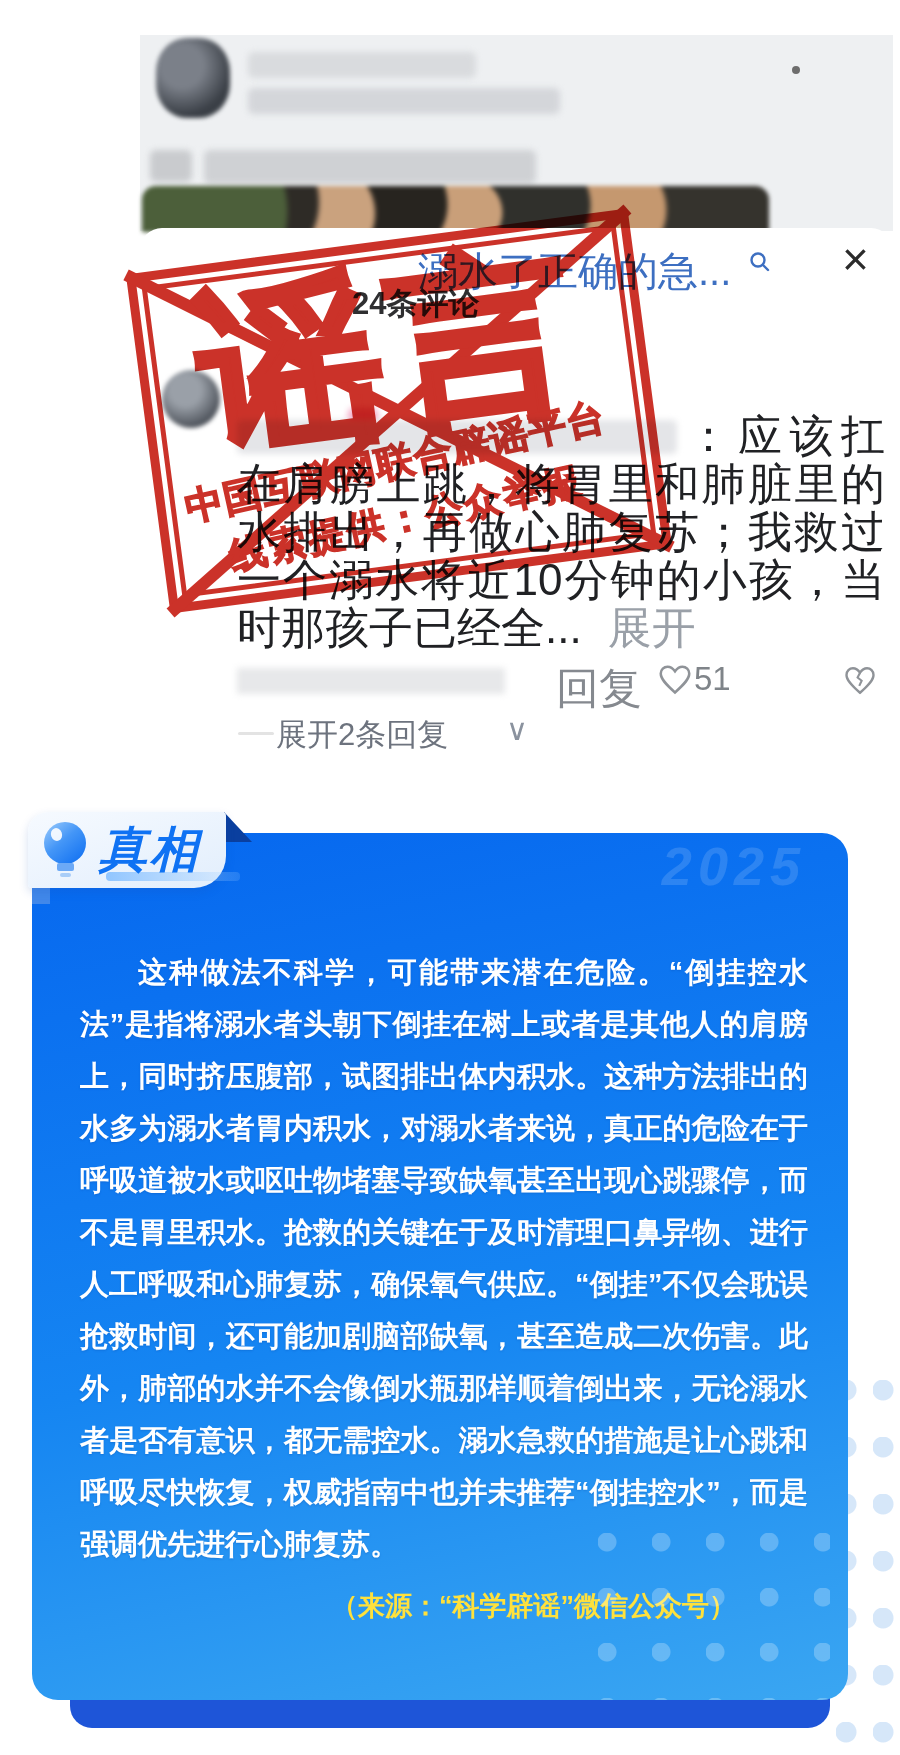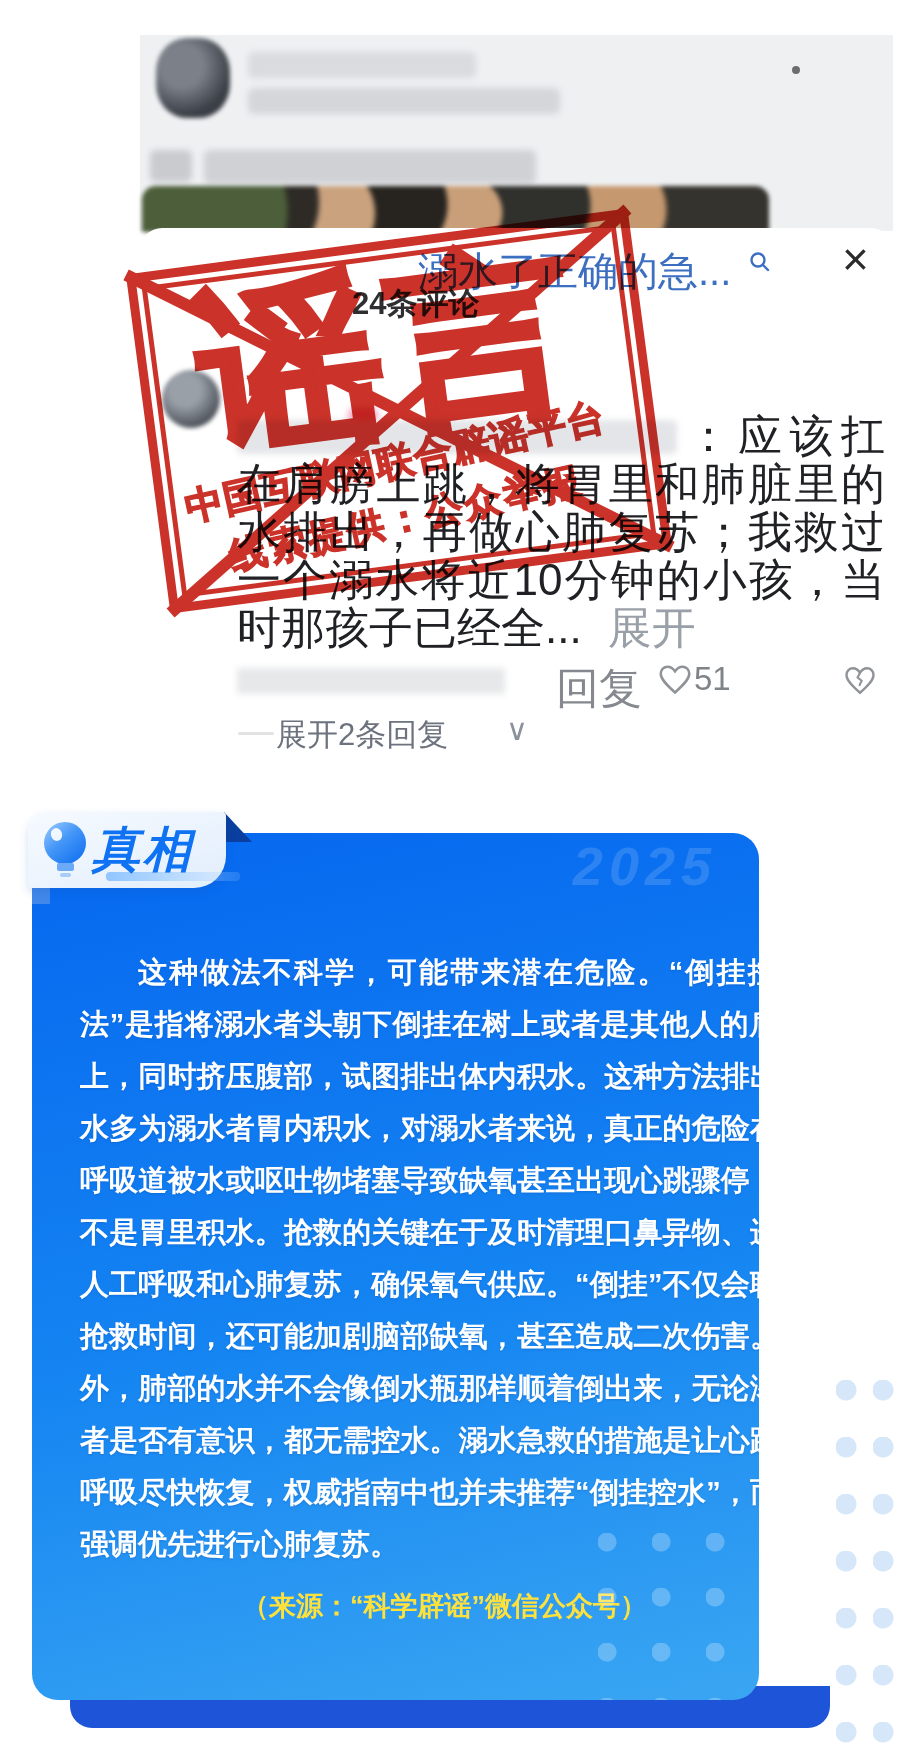--- a/index.html
+++ b/index.html
@@ -71,21 +71,21 @@
     font-size:37px;font-weight:800;letter-spacing:3px;-webkit-text-stroke:1.5px #c8271d;}
 
   
   .dots-right{left:836px;top:1380px;width:70px;height:372px;z-index:0;
     background-image:radial-gradient(circle at 10px 10px,#d6e7f9 10px,transparent 11px);
     background-size:37px 57px;}
   .backing-strip{left:70px;top:1686px;width:760px;height:42px;background:#1e55d8;
     border-radius:0 0 22px 22px;z-index:1;}
 
   
-  .truth-card{left:32px;top:833px;width:727px;height:867px;border-radius:26px;overflow:hidden;z-index:2;
+  .truth-card{left:32px;top:833px;width:816px;height:867px;border-radius:26px;overflow:hidden;z-index:2;
     background:linear-gradient(168deg,#0667ef 0%,#1585f2 55%,#3aa6f2 100%);}
   .year{position:absolute;top:2px;right:42px;font-size:54px;font-style:italic;font-weight:900;
     color:rgba(255,255,255,0.14);letter-spacing:6px;}
   .truth-body{position:absolute;left:48px;top:113px;width:728px;font-size:29px;line-height:52px;
     font-weight:700;color:#ffffff;text-align:justify;text-indent:2em;
     text-shadow:0 1px 2px rgba(0,60,150,.25);}
   .truth-source{position:absolute;right:112px;top:755px;font-size:27px;font-weight:700;color:#ffe13c;}
   .card-dots{position:absolute;left:566px;top:700px;width:232px;height:190px;
     background-image:radial-gradient(circle at 9px 9px,rgba(255,255,255,.25) 9px,transparent 10px);
     background-size:54px 55px;}
@@ -99,21 +99,21 @@
     clip-path:polygon(0 0,100% 100%,0 100%);}
   .bulb{position:absolute;left:16px;top:10px;width:42px;height:56px;}
   .bulb-circle{position:absolute;left:0;top:0;width:42px;height:42px;border-radius:50%;
     background:linear-gradient(140deg,#9ecdfc 0%,#4496f7 45%,#0b6cf1 100%);}
   .bulb-highlight{position:absolute;left:7px;top:6px;width:11px;height:13px;border-radius:50%;
     background:#fff;opacity:.9;transform:rotate(-20deg);}
   .bulb-base{position:absolute;left:13px;top:41px;width:17px;height:8px;border-radius:2px;background:#6ca9f6;}
   .bulb-base2{position:absolute;left:16px;top:51px;width:11px;height:4px;border-radius:2px;background:#a8cdf8;}
   .badge-underline{position:absolute;left:78px;top:60px;width:134px;height:9px;border-radius:4px;
     background:linear-gradient(90deg,rgba(140,195,255,.95),rgba(190,225,255,.15));}
-  .badge-label{position:absolute;left:64px;top:6px;font-size:48px;font-style:italic;font-weight:900;
+  .badge-label{position:absolute;left:71px;top:6px;font-size:48px;font-style:italic;font-weight:900;
     color:#0f72f3;letter-spacing:3px;}
 
   svg{display:block;}
 </style>
 </head>
 <body>
 
 <div class="page">
 
   <div class="abs shot-bg"></div>

